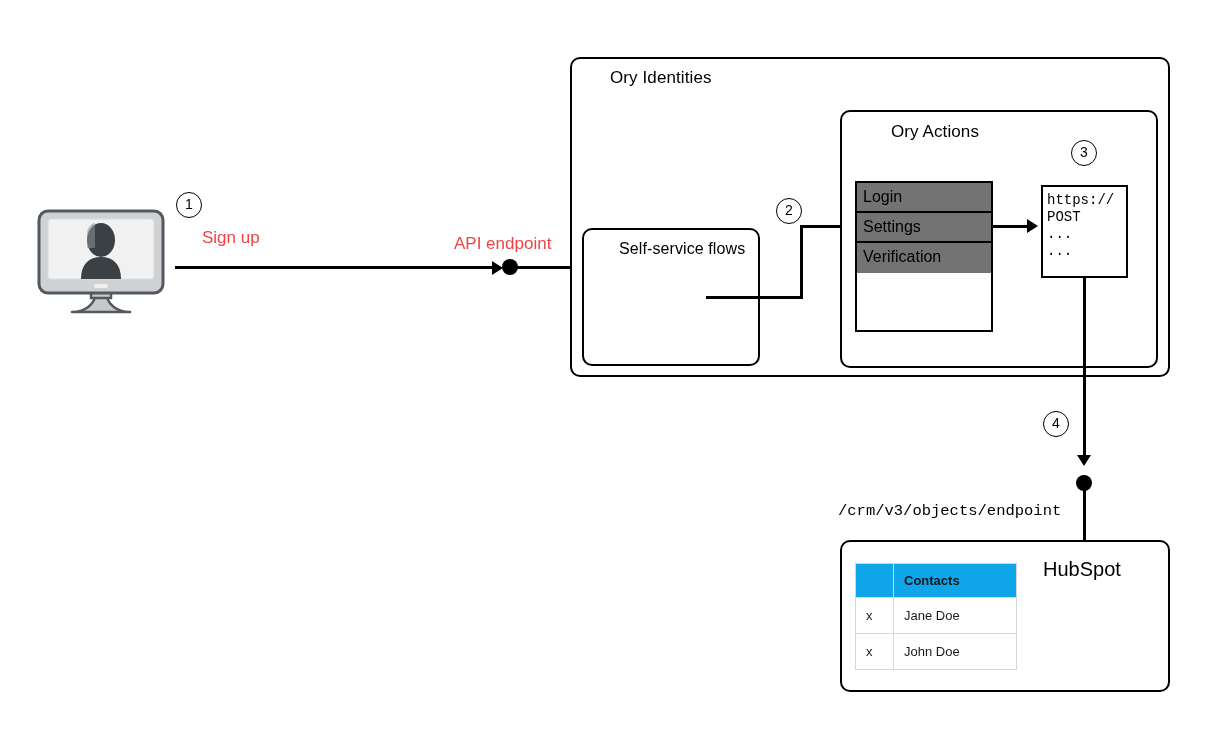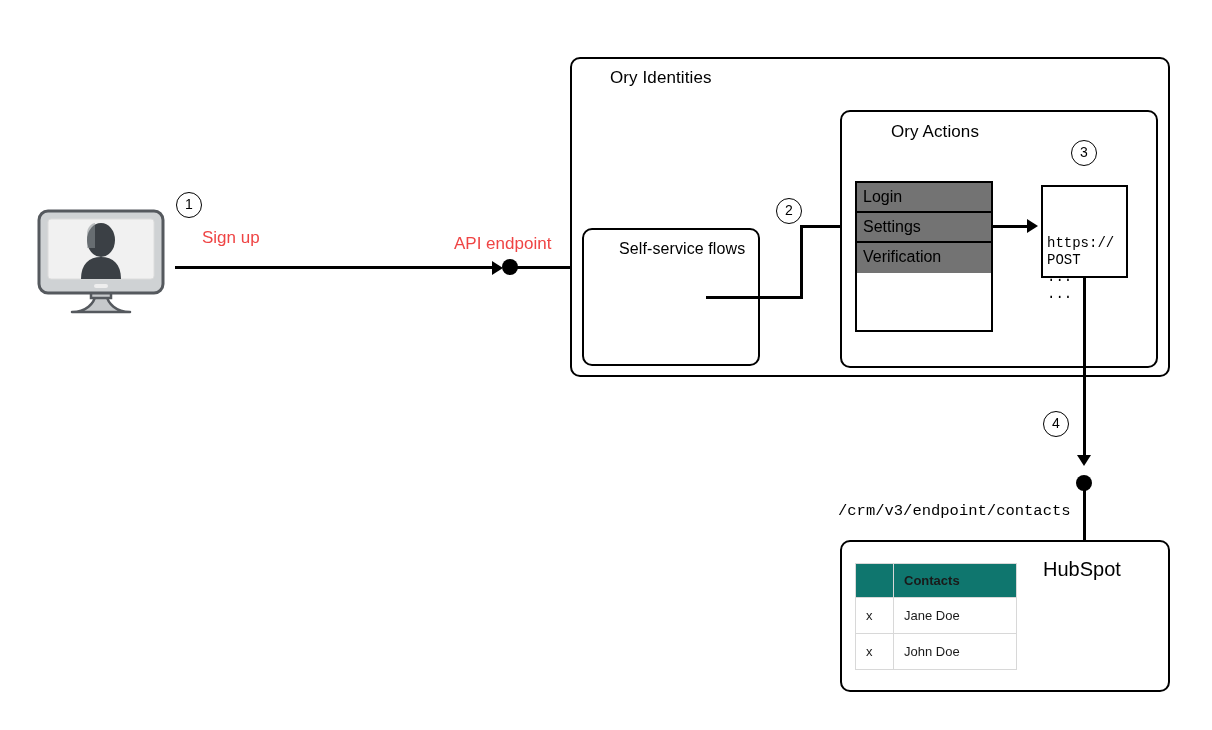--- a/index.html
+++ b/index.html
@@ -12,21 +12,21 @@
     font-family: "Liberation Sans", sans-serif;
     color: #000000;
   }
   #canvas {
     position: relative;
     width: 1212px;
     height: 730px;
     background: #ffffff;
     overflow: hidden;
   }
-  .abs { position: absolute; margin-top: 43px; }
+  .abs { position: absolute; }
 
   
   .rbox {
     position: absolute;
     border: 2px solid #000;
     border-radius: 10px;
     background: #fff;
     box-sizing: border-box;
   }
   .sqbox {
@@ -138,21 +138,21 @@
     color: #1a1a1a;
     background: #fff;
   }
   .ctable td, .ctable th {
     border: 1px solid #d8d8d8;
     box-sizing: border-box;
     text-align: left;
     font-weight: normal;
   }
   .ctable thead th {
-    background: #0f766e;
+    background: #0ea5e9;
     font-weight: bold;
     height: 34px;
     padding: 0 10px;
   }
   .ctable tbody td {
     height: 36px;
     padding: 0 10px;
     background: #fff;
   }
   .ctable .narrow { width: 38px; padding: 0 0 0 10px; }
@@ -235,21 +235,21 @@
 ...</div>
 
   <div class="vline" style="left:1083px; top:278px; height:182px;"></div>
   <div class="arrow-d" style="left:1077px; top:455px;"></div>
 
   <div class="badge" style="left:1043px; top:411px;">4</div>
 
   <div class="dot" style="left:1076px; top:475px;"></div>
   <div class="vline" style="left:1083px; top:489px; height:52px;"></div>
 
-  <div class="pathlabel" style="left:838px; top:502px;">/crm/v3/endpoint/contacts</div>
+  <div class="pathlabel" style="left:838px; top:502px;">/crm/v3/objects/endpoint</div>
 
   <div class="rbox" style="left:840px; top:540px; width:330px; height:152px;"></div>
   <div class="hubspot-label" style="left:1043px; top:558px;">HubSpot</div>
 
   <table class="ctable" style="left:855px; top:563px; width:162px;">
     <thead>
       <tr>
         <th class="narrow"></th>
         <th>Contacts</th>
       </tr>

